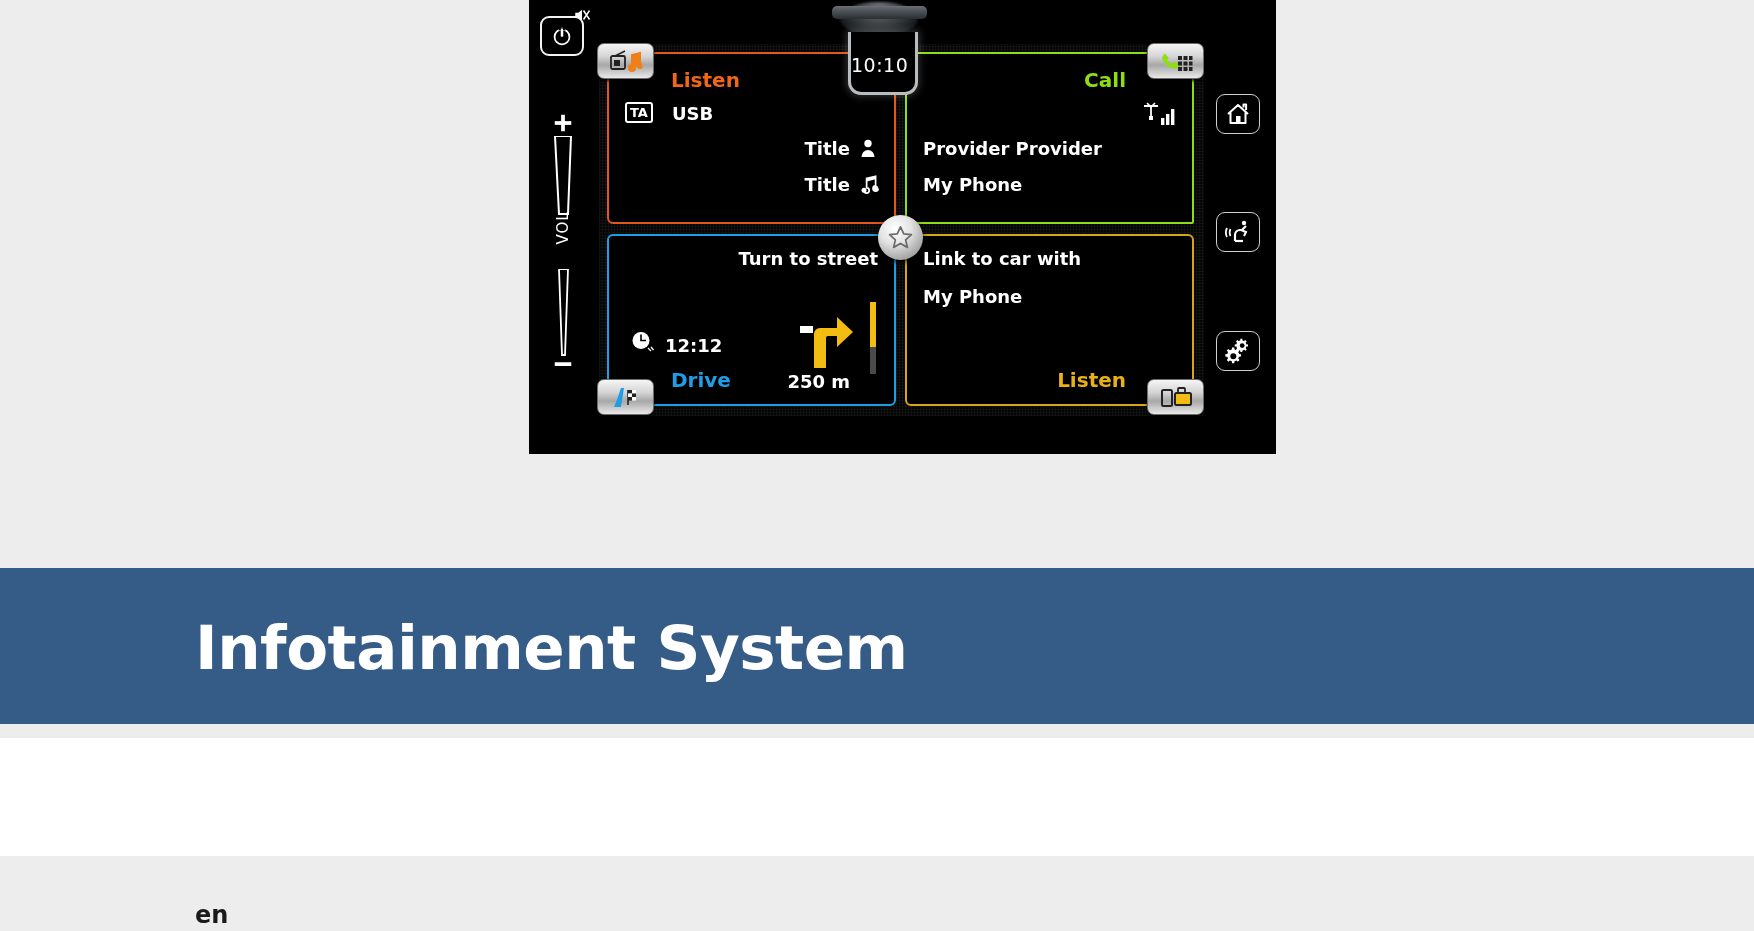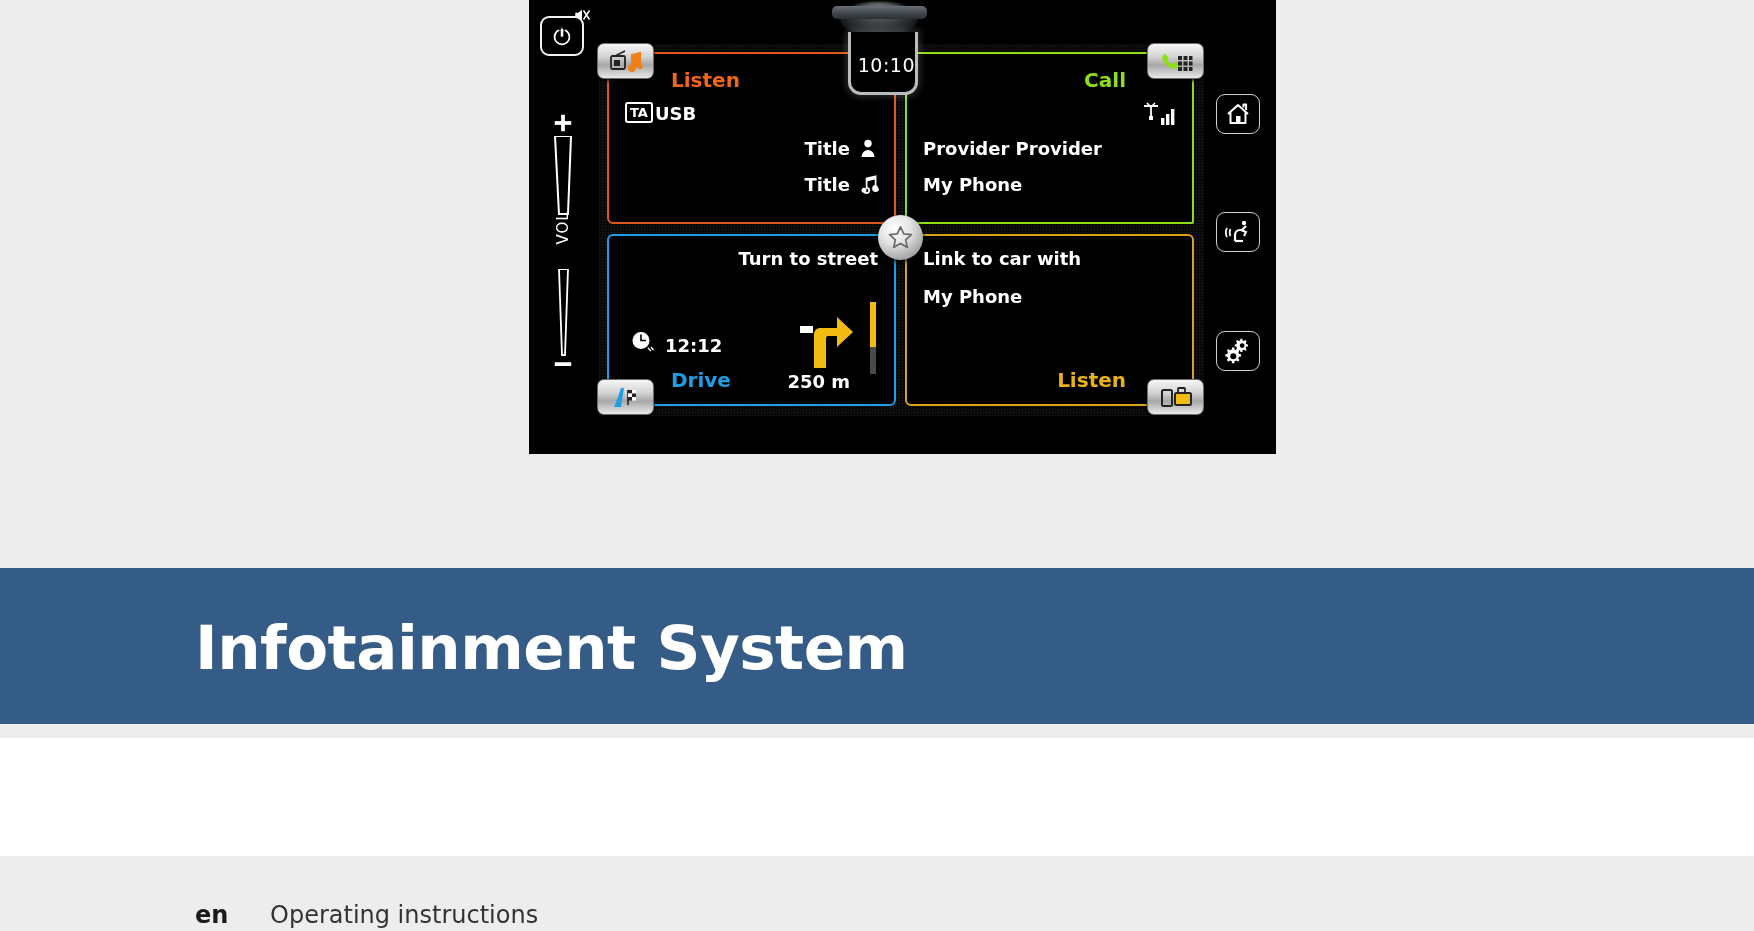--- a/index.html
+++ b/index.html
@@ -94,21 +94,21 @@
     position:absolute;left:319px;top:38px;width:64px;height:60px;
     border:3px solid #b9bdbf;
     border-top:none;
     border-radius:0 0 13px 13px;
     box-shadow:0 0 7px 2px rgba(255,255,255,.18);
     background:#000;
     z-index:30;
   }
   #clock-text{
     position:absolute;left:0;top:22px;width:100%;
-    text-align:right;color:#fff;font-size:19px;
+    text-align:left;color:#fff;font-size:19px;
     letter-spacing:.5px;
   }
 
   
   #screen{
     position:absolute;left:70px;top:50px;width:605px;height:372px;
     background:
       repeating-linear-gradient(0deg,rgba(255,255,255,.035) 0 1px,transparent 1px 3px),
       repeating-linear-gradient(90deg,rgba(255,255,255,.03) 0 1px,transparent 1px 3px),
       #060606;
@@ -258,21 +258,21 @@
             <path d="M6 7 L16 2" stroke="#222" stroke-width="1.4" fill="none"></path>
             <path d="M20 19 a3 3 0 1 0 3-3 V6 l8-2 v10 a3 3 0 1 0 3 3" fill="#f07f17"></path>
             <path d="M20 19a3 3 0 1 0 3-3V6l8-2v10" fill="none" stroke="#f07f17" stroke-width="2"></path>
             <circle cx="22" cy="18.5" r="3" fill="#f07f17"></circle>
             <circle cx="30" cy="15.5" r="3" fill="#f07f17"></circle>
           </svg>
         </div>
         <div class="tile-title" id="listen-title">Listen</div>
 
         <div class="row" style="left:16px;top:48px;">
-          <span style="display:inline-block;border:2px solid #fff;border-radius:3px;padding:0 3px;font-size:13px;line-height:17px;vertical-align:3px;margin-right:2px;">TA</span><span>USB</span>
+          <span style="display:inline-block;border:2px solid #fff;border-radius:3px;padding:0 3px;font-size:13px;line-height:17px;vertical-align:3px;margin-right:19px;">TA</span><span>USB</span>
         </div>
 
         <div class="row right" style="right:44px;top:84px;">Title</div>
         <svg style="position:absolute;right:16px;top:84px;" width="20" height="20" viewBox="0 0 20 20">
           <circle cx="10" cy="5.5" r="3.7" fill="#fff"></circle>
           <path d="M3.5 19 a6.5 7 0 0 1 13 0 z" fill="#fff"></path>
         </svg>
 
         <div class="row right" style="right:44px;top:120px;">Title</div>
         <svg style="position:absolute;right:14px;top:120px;" width="22" height="20" viewBox="0 0 22 20">
@@ -407,14 +407,13 @@
 </div>
 
 <div id="blue-band">
   <div id="main-title">Infotainment System</div>
 </div>
 
 <div id="white-gap"></div>
 
 <div id="footer">
   <div id="lang-code">en</div>
-  <div id="lang-text">Operating instructions</div>
 </div>
 
 </body></html>

